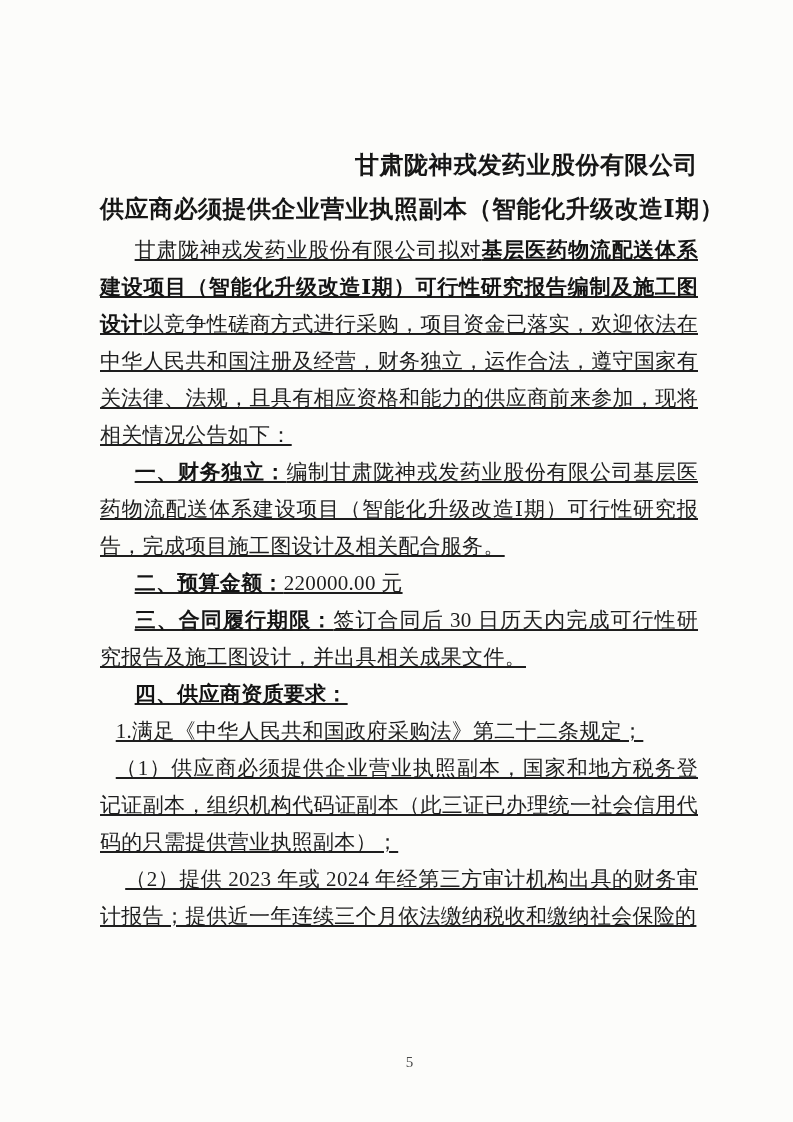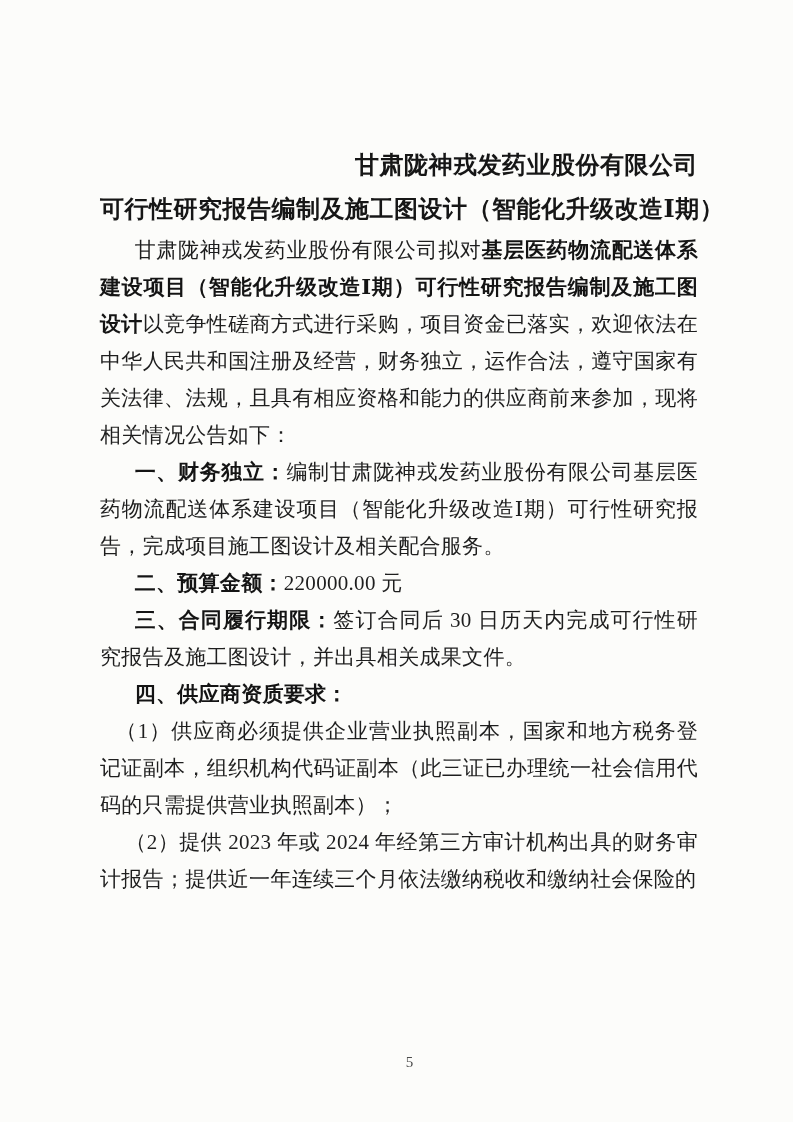--- a/index.html
+++ b/index.html
@@ -31,20 +31,21 @@
     letter-spacing: 0.5px;
     color: #161616;
   }
   .body-block p {
     margin: 0;
     font-size: 21px;
     line-height: 37px;
     text-align: justify;
     text-align-last: left;
     letter-spacing: 0.3px;
+    text-decoration: underline;
   }
   .ind-a { text-indent: 1.65em; }  
   .ind-b { text-indent: 0.75em; }  
   .ind-c { text-indent: 1.2em; }   
   .run-bold { font-weight: 700; color: #141414; }
   .run-normal { font-weight: 400; }
   .page-footer {
     position: absolute;
     left: 0;
     right: 0;
@@ -56,35 +57,36 @@
     letter-spacing: 0;
   }
 </style>
 </head>
 <body>
 
 <div class="page">
 
   <div class="title-block">
     <div class="title-line">甘肃陇神戎发药业股份有限公司</div>
-    <div class="title-line">可行性研究报告编制及施工图设计（智能化升级改造Ⅰ期）</div>
+    <div class="title-line">供应商必须提供企业营业执照副本（智能化升级改造Ⅰ期）</div>
   </div>
 
   <div class="body-block">
 
     <p class="ind-a"><span class="run-normal">甘肃陇神戎发药业股份有限公司拟对</span><span class="run-bold">基层医药物流配送体系建设项目（智能化升级改造Ⅰ期）可行性研究报告编制及施工图设计</span><span class="run-normal">以竞争性磋商方式进行采购，项目资金已落实，欢迎依法在中华人民共和国注册及经营，财务独立，运作合法，遵守国家有关法律、法规，且具有相应资格和能力的供应商前来参加，现将相关情况公告如下：</span></p>
 
     <p class="ind-a"><span class="run-bold">一、财务独立：</span><span class="run-normal">编制甘肃陇神戎发药业股份有限公司基层医药物流配送体系建设项目（智能化升级改造Ⅰ期）可行性研究报告，完成项目施工图设计及相关配合服务。</span></p>
 
     <p class="ind-a"><span class="run-bold">二、预算金额：</span><span class="run-normal">220000.00 元</span></p>
 
     <p class="ind-a"><span class="run-bold">三、合同履行期限：</span><span class="run-normal">签订合同后 30 日历天内完成可行性研究报告及施工图设计，并出具相关成果文件。</span></p>
 
     <p class="ind-a"><span class="run-bold">四、供应商资质要求：</span></p>
 
+    <p class="ind-b"><span class="run-normal">1.满足《中华人民共和国政府采购法》第二十二条规定；</span></p>
 
     <p class="ind-b"><span class="run-normal">（1）供应商必须提供企业营业执照副本，国家和地方税务登记证副本，组织机构代码证副本（此三证已办理统一社会信用代码的只需提供营业执照副本）；</span></p>
 
     <p class="ind-c"><span class="run-normal">（2）提供 2023 年或 2024 年经第三方审计机构出具的财务审计报告；提供近一年连续三个月依法缴纳税收和缴纳社会保险的</span></p>
 
   </div>
 
   <div class="page-footer">5</div>
 
 </div>

